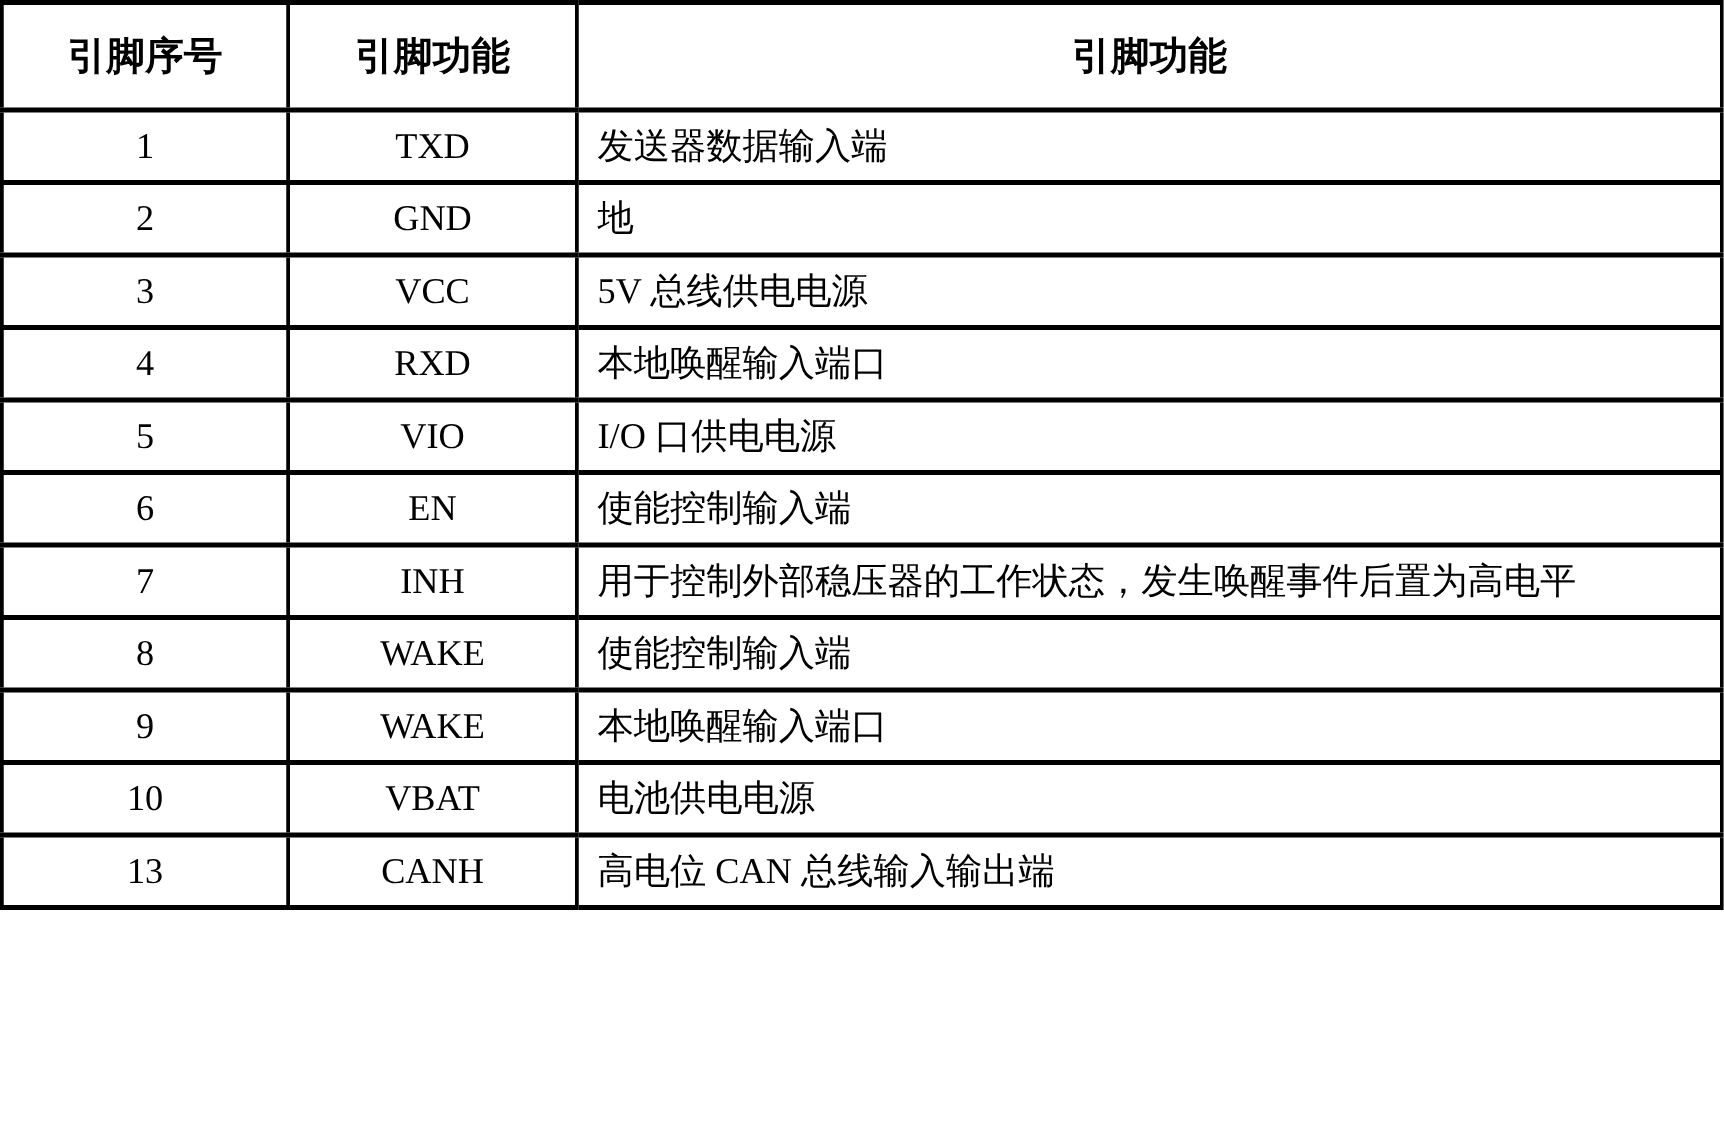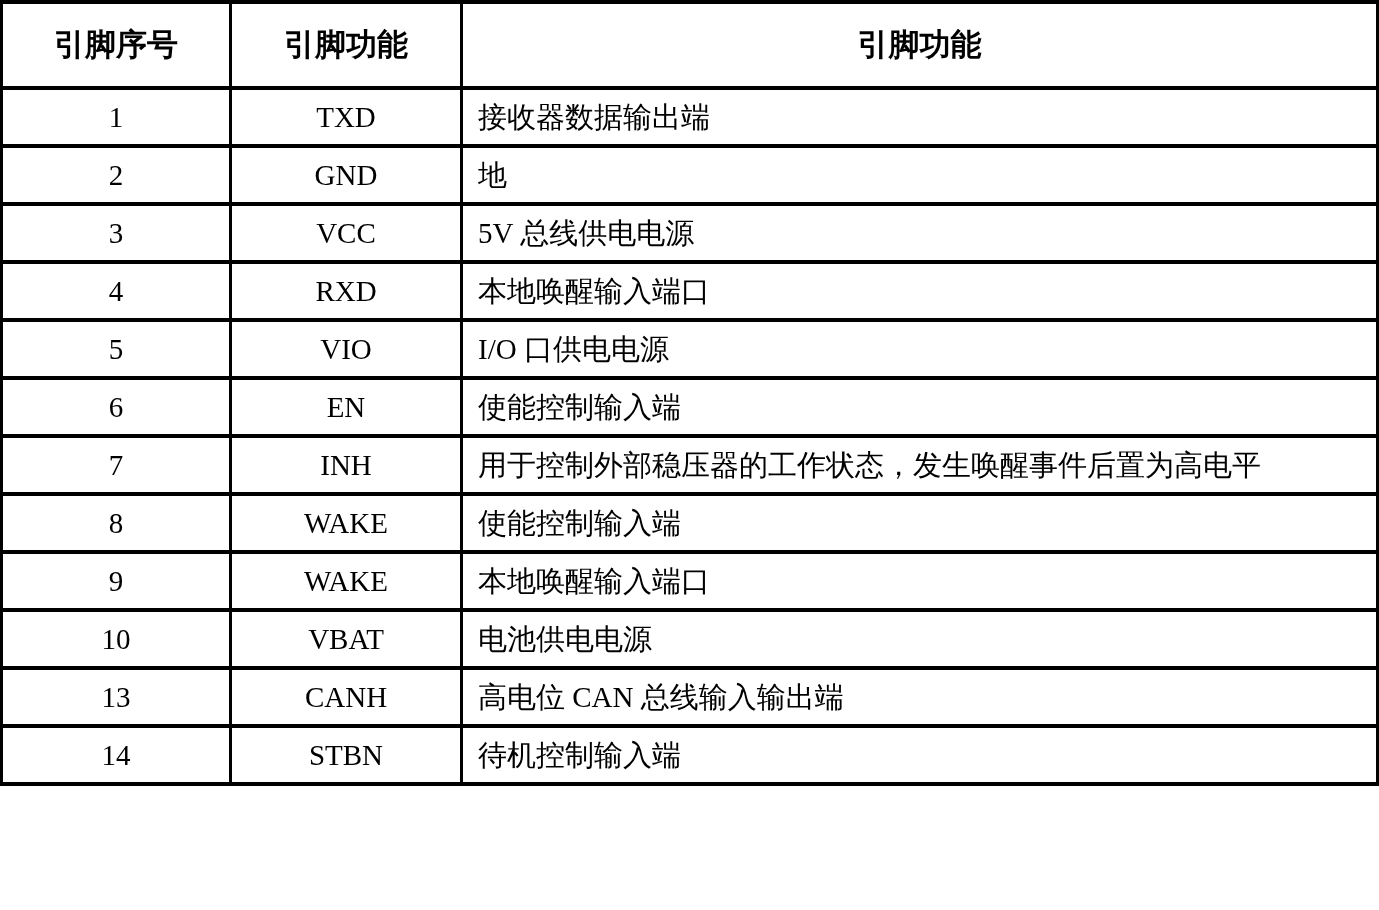--- a/index.html
+++ b/index.html
@@ -58,21 +58,21 @@
     <tr>
       <th>引脚序号</th>
       <th>引脚功能</th>
       <th>引脚功能</th>
     </tr>
   </thead>
   <tbody>
     <tr>
       <td class="num">1</td>
       <td class="pname">TXD</td>
-      <td class="pfunc">接收器数据输出端</td>
+      <td class="pfunc">发送器数据输入端</td>
     </tr>
     <tr>
       <td class="num">2</td>
       <td class="pname">GND</td>
       <td class="pfunc">地</td>
     </tr>
     <tr>
       <td class="num">3</td>
       <td class="pname">VCC</td>
       <td class="pfunc">5V 总线供电电源</td>
@@ -110,19 +110,14 @@
     <tr>
       <td class="num">10</td>
       <td class="pname">VBAT</td>
       <td class="pfunc">电池供电电源</td>
     </tr>
     <tr>
       <td class="num">13</td>
       <td class="pname">CANH</td>
       <td class="pfunc">高电位 CAN 总线输入输出端</td>
     </tr>
-    <tr>
-      <td class="num">14</td>
-      <td class="pname">STBN</td>
-      <td class="pfunc">待机控制输入端</td>
-    </tr>
   </tbody>
 </table>
 
 </body></html>

